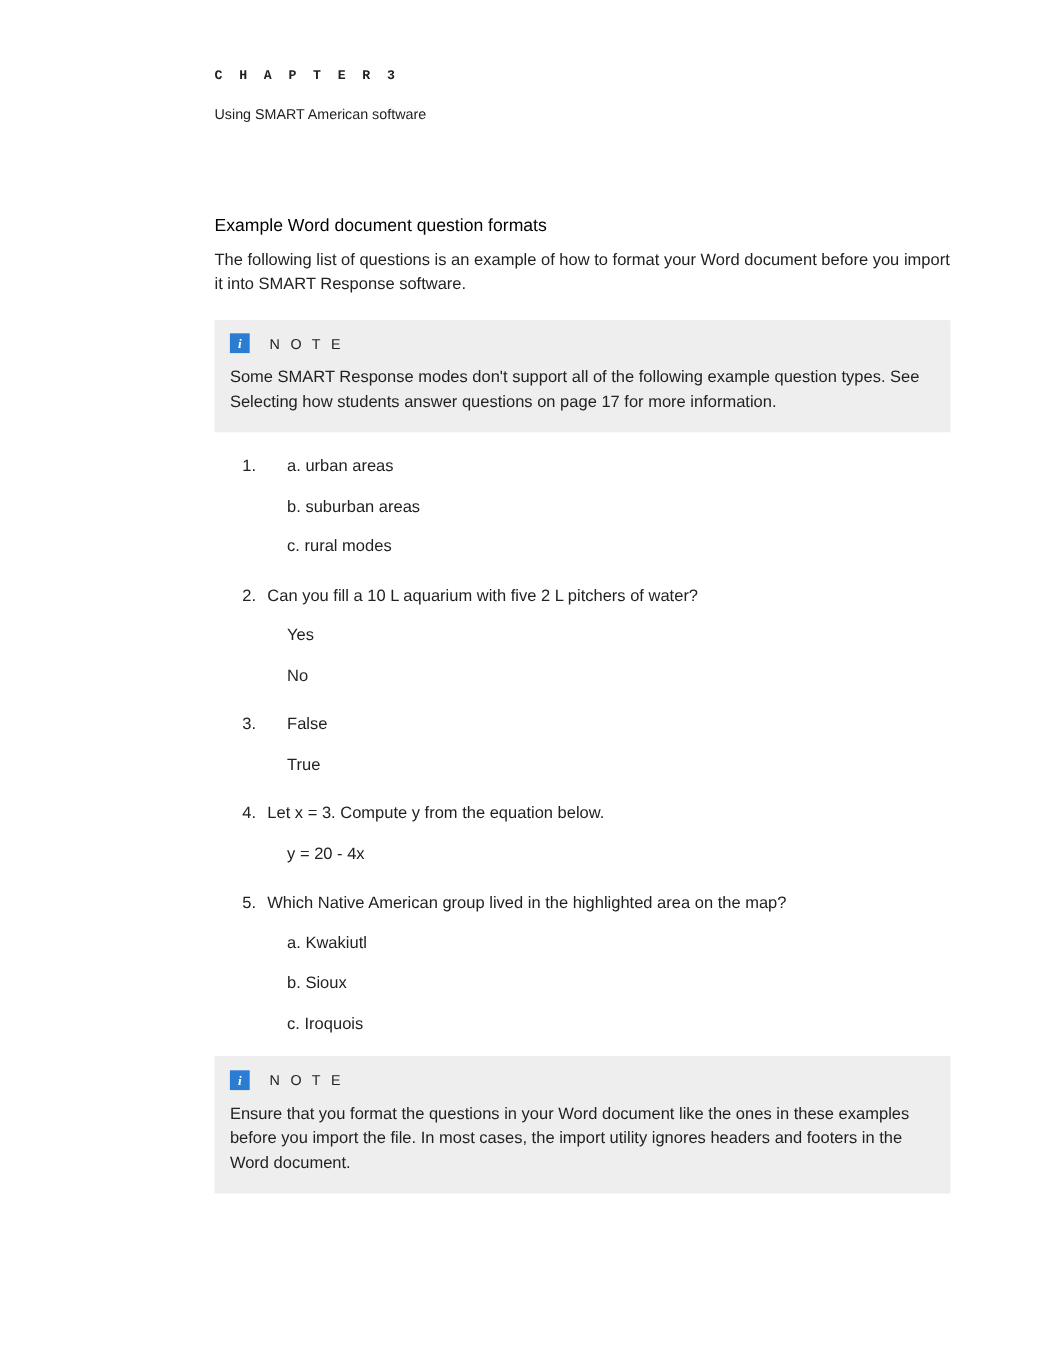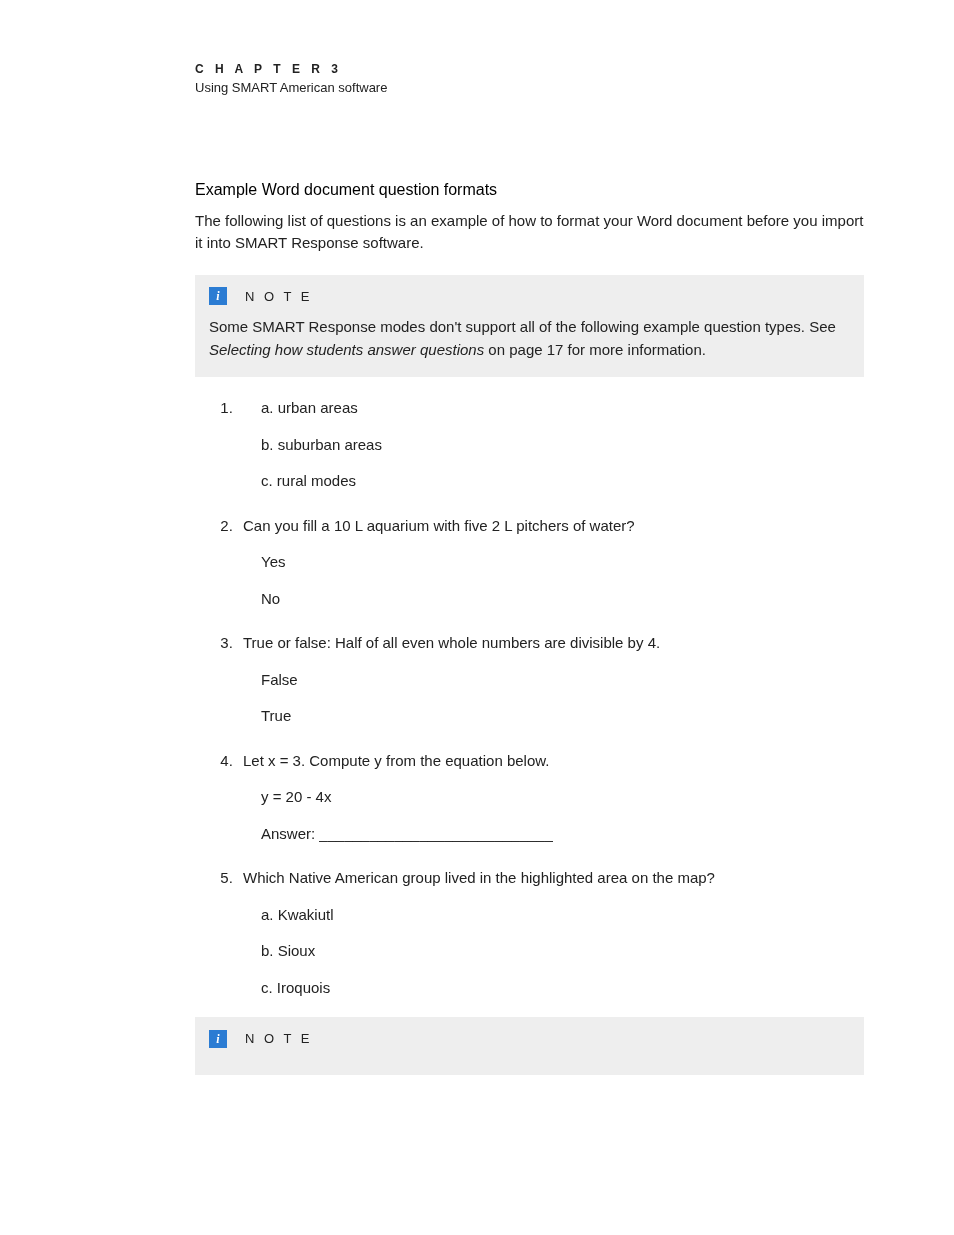--- a/index.html
+++ b/index.html
@@ -10,21 +10,22 @@
     width: 954px;
     margin: 0 auto;
     padding: 60px 90px 60px 195px;
     font-size: 15px;
     line-height: 1.5;
   }
   .chapter-label {
     font-size: 12px;
     font-weight: bold;
     letter-spacing: 4px;
-    margin-bottom: 0;
+    margin-bottom: 16px;
+    font-family: Liberation Mono, monospace;
   }
   .chapter-subtitle {
     font-size: 13px;
     margin-bottom: 80px;
   }
   .main-heading {
     color: #000000;
     font-size: 16px;
     font-weight: normal;
     margin-bottom: 8px;
@@ -58,21 +59,20 @@
   }
   .note-label {
     font-weight: normal;
     letter-spacing: 3px;
     font-size: 13px;
   }
   .note-body {
     font-size: 15px;
   }
   .note-body .italic {
-    font-style: italic;
   }
   ol.questions {
     list-style: decimal;
     padding-left: 42px;
     margin-bottom: 18px;
   }
   ol.questions > li {
     padding-left: 6px;
     margin-bottom: 22px;
   }
@@ -106,35 +106,34 @@
     <div class="opt">a. urban areas</div>
     <div class="opt">b. suburban areas</div>
     <div class="opt">c. rural modes</div>
   </li>
   <li>
     <div class="q-text">Can you fill a 10 L aquarium with five 2 L pitchers of water?</div>
     <div class="opt">Yes</div>
     <div class="opt">No</div>
   </li>
   <li>
-    <div class="q-text">True or false: Half of all even whole numbers are divisible by 4.</div>
     <div class="opt">False</div>
     <div class="opt">True</div>
   </li>
   <li>
     <div class="q-text">Let x = 3. Compute y from the equation below.</div>
     <div class="opt">y = 20 - 4x</div>
-    <div class="opt">Answer: ____________________________</div>
   </li>
   <li>
     <div class="q-text">Which Native American group lived in the highlighted area on the map?</div>
     <div class="opt">a. Kwakiutl</div>
     <div class="opt">b. Sioux</div>
     <div class="opt">c. Iroquois</div>
   </li>
 </ol>
 
 <div class="note-box">
   <div class="note-header">
     <span class="info-icon">i</span>
     <span class="note-label">N O T E</span>
   </div>
+  <div class="note-body">Ensure that you format the questions in your Word document like the ones in these examples before you import the file. In most cases, the import utility ignores headers and footers in the Word document.</div>
 </div>
 
 </body></html>

